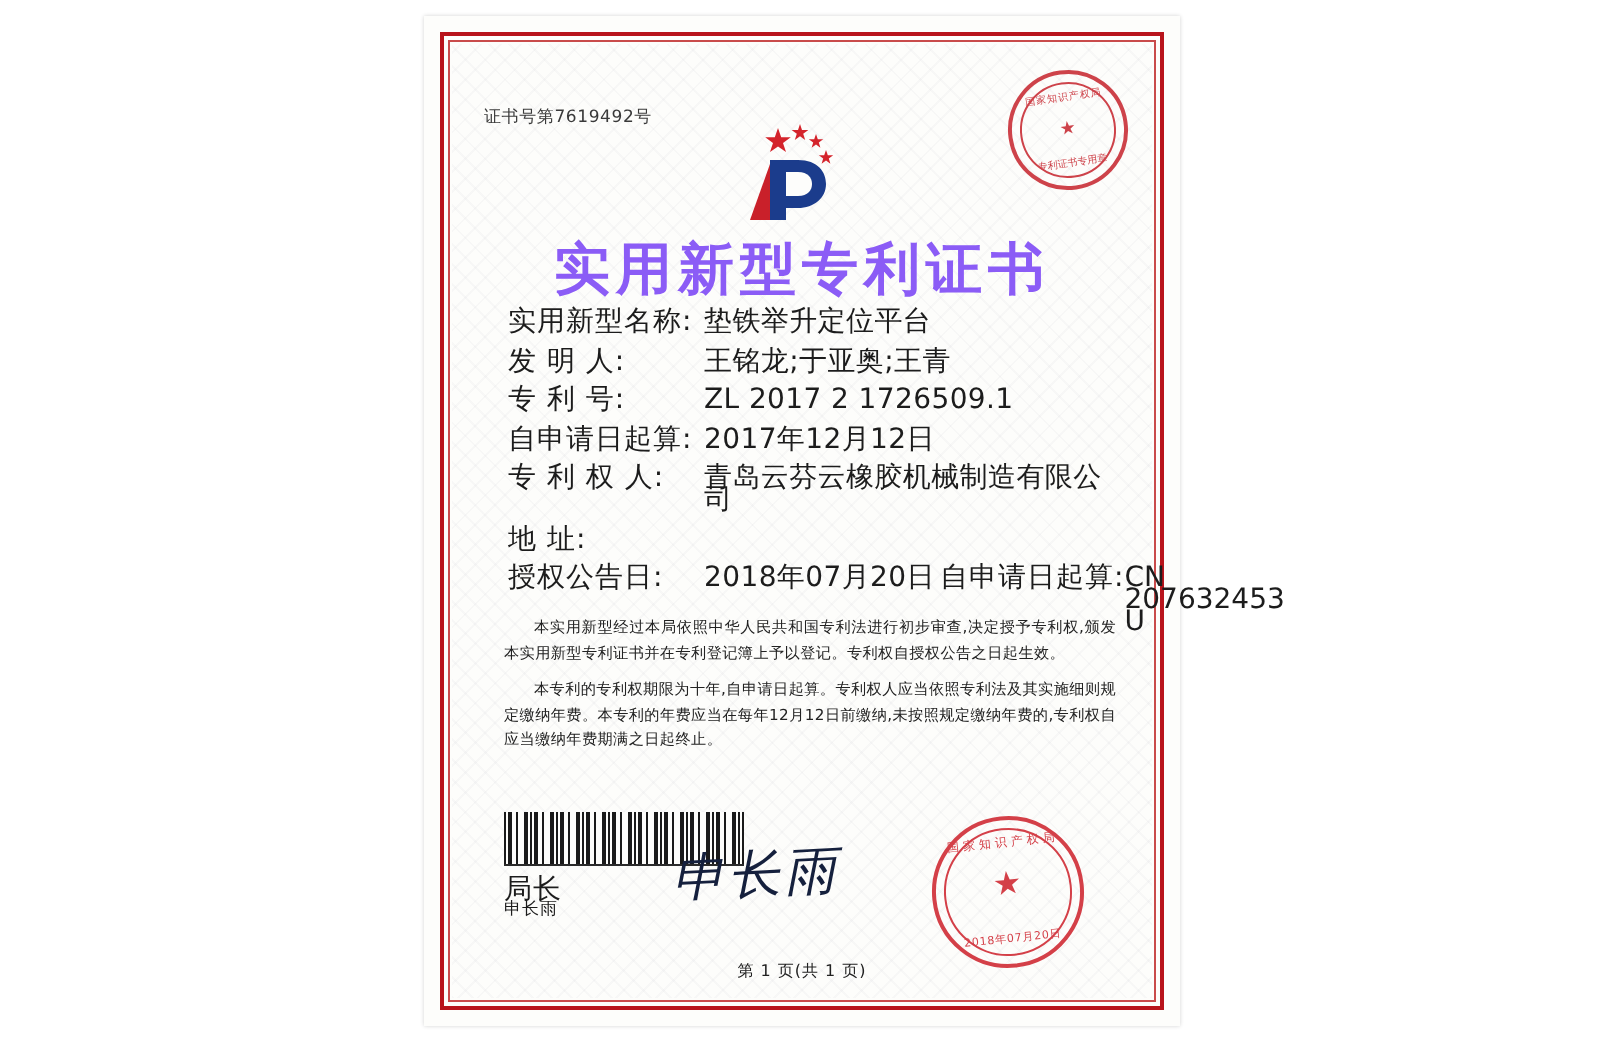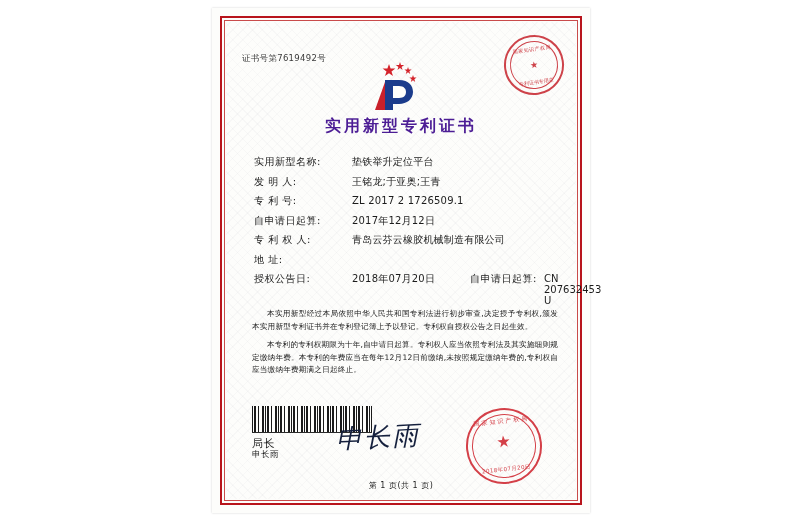--- a/index.html
+++ b/index.html
@@ -117,39 +117,39 @@
     height: 56px;
     text-align: center;
   }
   #emblem svg { display: inline-block; }
 
   #title {
     position: absolute;
     left: 0; right: 0;
     top: 108px;
     text-align: center;
-    font-size: 16px;
+    font-size: 28px;
     font-weight: bold;
     letter-spacing: 3px;
-    color: #4c1d95;
+    color: #8b5cf6;
     font-family: "DejaVu Sans", "Liberation Sans", sans-serif;
   }
 
   
   #fields {
     position: absolute;
     left: 42px;
     top: 148px;
     right: 34px;
   }
   .field-row {
     display: flex;
     align-items: baseline;
     margin-bottom: 8.5px;
-    font-size: 10px;
+    font-size: 14px;
     color: #1c1c1c;
     line-height: 11px;
   }
   .field-label {
     width: 66px;
     flex: 0 0 66px;
     letter-spacing: 0.5px;
     white-space: nowrap;
   }
   .field-value {
@@ -211,21 +211,21 @@
     position: absolute;
     left: 40px;
     top: 424px;
     width: 120px;
     border-top: 1px solid #2b2b2b;
   }
   #sig-title {
     position: absolute;
     left: 40px;
     top: 428px;
-    font-size: 11px;
+    font-size: 14px;
     color: #1c1c1c;
     letter-spacing: 0.5px;
   }
   #sig-name {
     position: absolute;
     left: 40px;
     top: 441px;
     font-size: 8.5px;
     color: #1c1c1c;
     letter-spacing: 0.5px;

